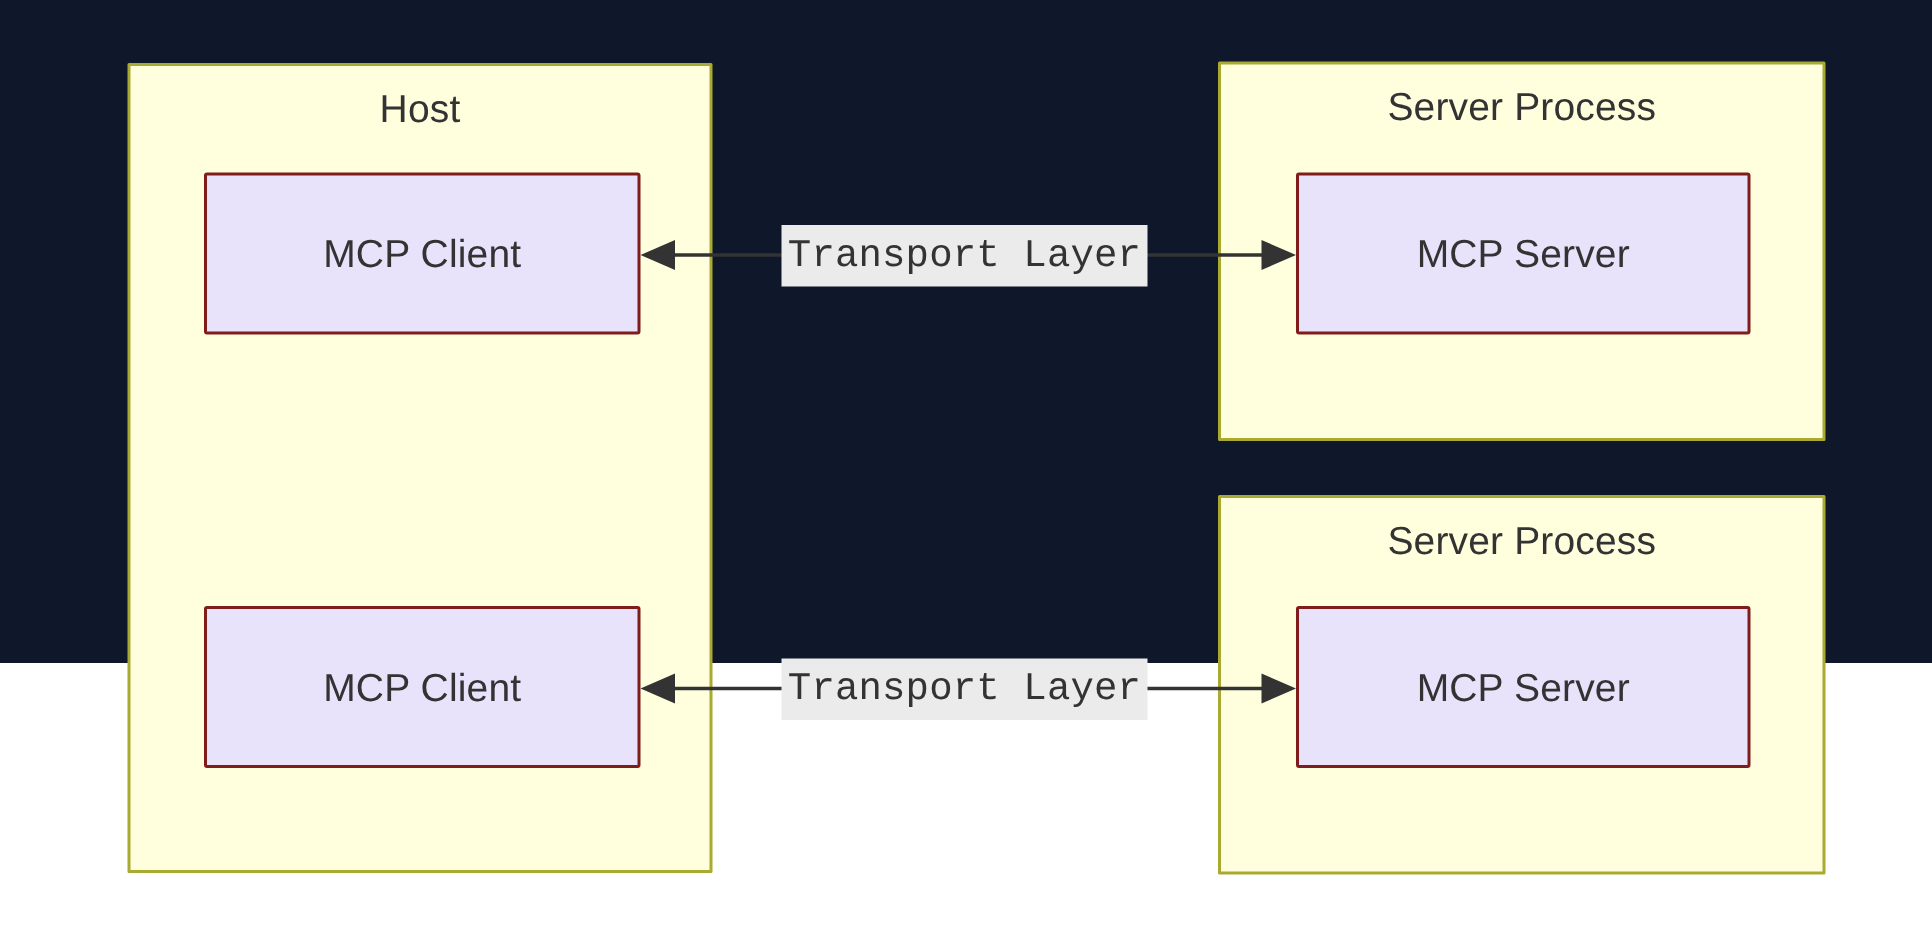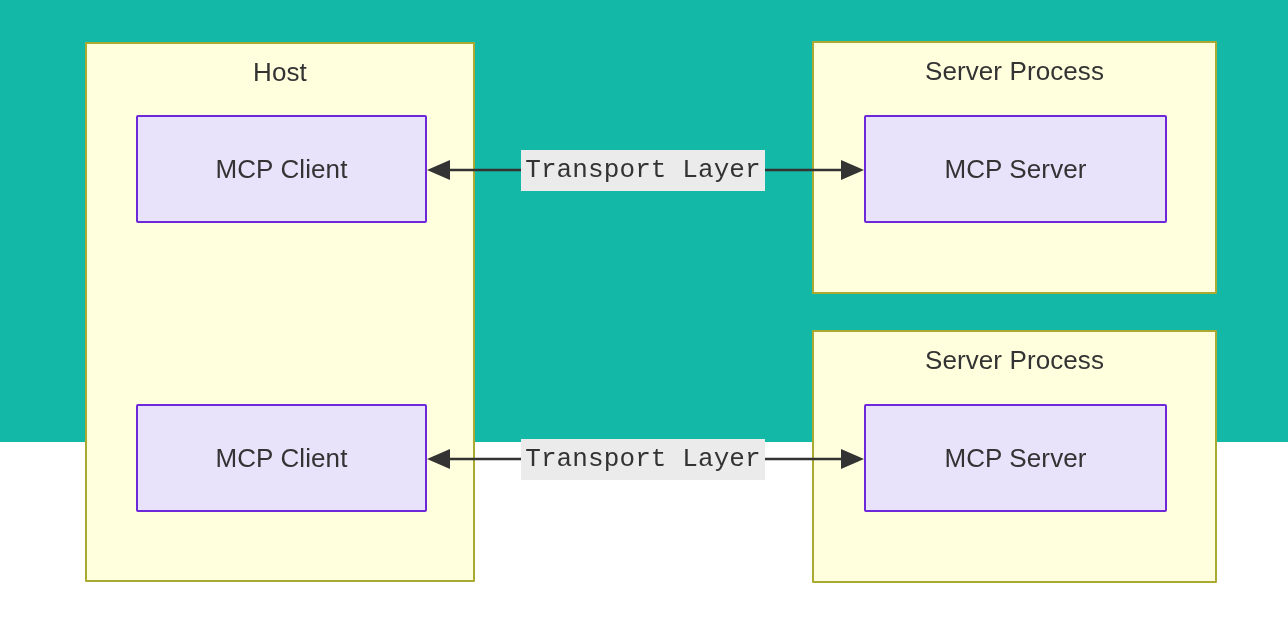--- a/index.html
+++ b/index.html
@@ -10,21 +10,21 @@
   body {
     width: 1288px;
     height: 622px;
     font-family: "Liberation Sans", sans-serif;
     overflow: hidden;
   }
   #diagram {
     position: relative;
     width: 1288px;
     height: 442px;
-    background: #14b8a6;
+    background: #0f172a;
   }
 
   
   .cluster {
     position: absolute;
     box-sizing: border-box;
     background: #ffffde;
     border: 2px solid #aaaa33;
     border-radius: 1px;
   }
@@ -38,21 +38,21 @@
     line-height: 30px;
     letter-spacing: 0.1px;
     white-space: nowrap;
   }
 
   
   .node {
     position: absolute;
     box-sizing: border-box;
     background: #e8e2fb;
-    border: 2px solid #6d28d9;
+    border: 2px solid #7f1d1d;
     border-radius: 2px;
     display: flex;
     align-items: center;
     justify-content: center;
   }
   .node-label {
     color: #333333;
     font-size: 26px;
     line-height: 30px;
     letter-spacing: 0.1px;

